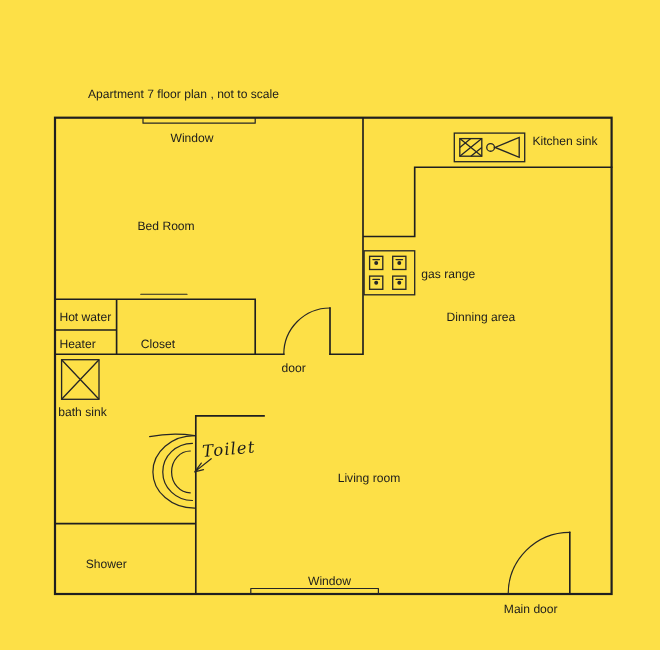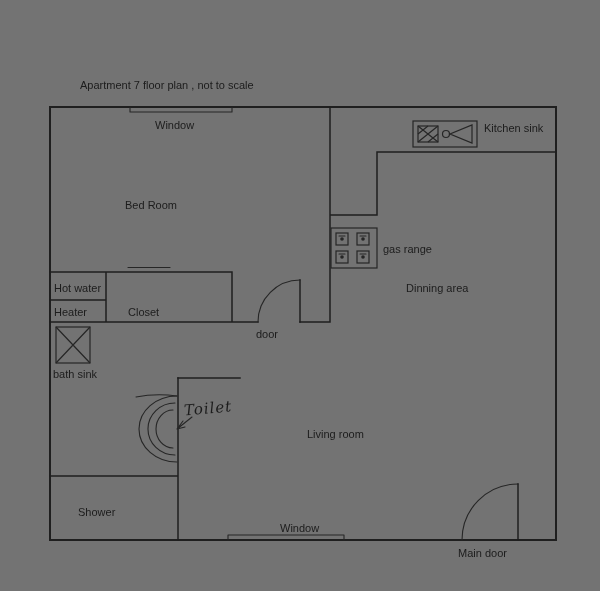--- a/index.html
+++ b/index.html
@@ -1,17 +1,17 @@
 <!DOCTYPE html>
 <html><head>
 <meta charset="utf-8">
 <style>
   html,body{margin:0;padding:0;background:#e9e9e9;}
   .sheet{
-    width:600px;height:591px;background:#737373;position:relative;
+    width:600px;height:591px;background:#fde047;position:relative;
     font-family:"Liberation Sans",sans-serif;overflow:hidden;margin:0 auto;
   }
   svg{display:block;}
   .outer{stroke:#1f1f1f;stroke-width:2;fill:none;}
   .w{stroke:#1f1f1f;stroke-width:1.5;fill:none;stroke-linecap:square;}
   .thin{stroke:#262626;stroke-width:1.1;fill:none;stroke-linecap:round;}
   .icon{stroke:#262626;stroke-width:1.2;fill:none;}
   .dot{fill:#262626;stroke:none;}
   text{fill:#1c1c1c;font-size:11px;font-family:"Liberation Sans",sans-serif;}
   .title{font-size:11px;}

